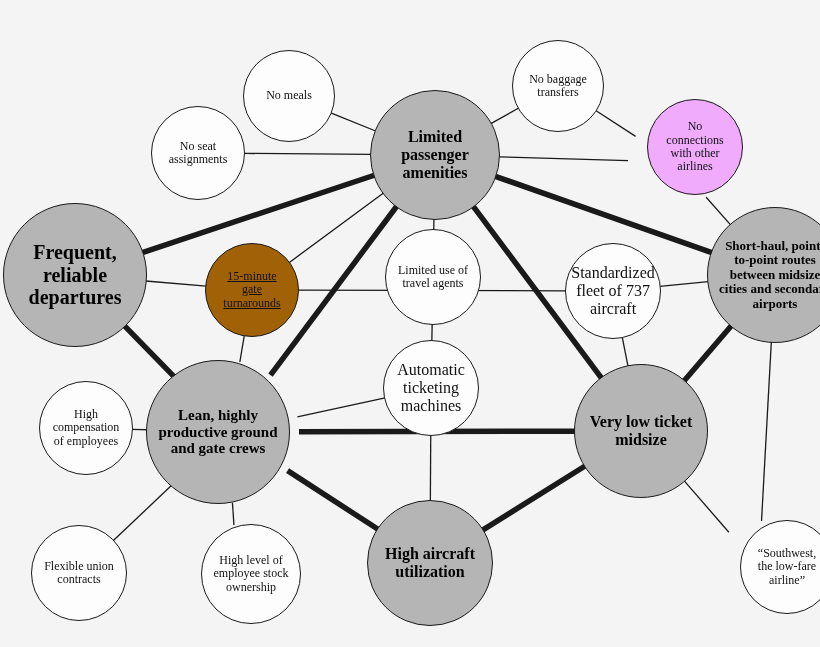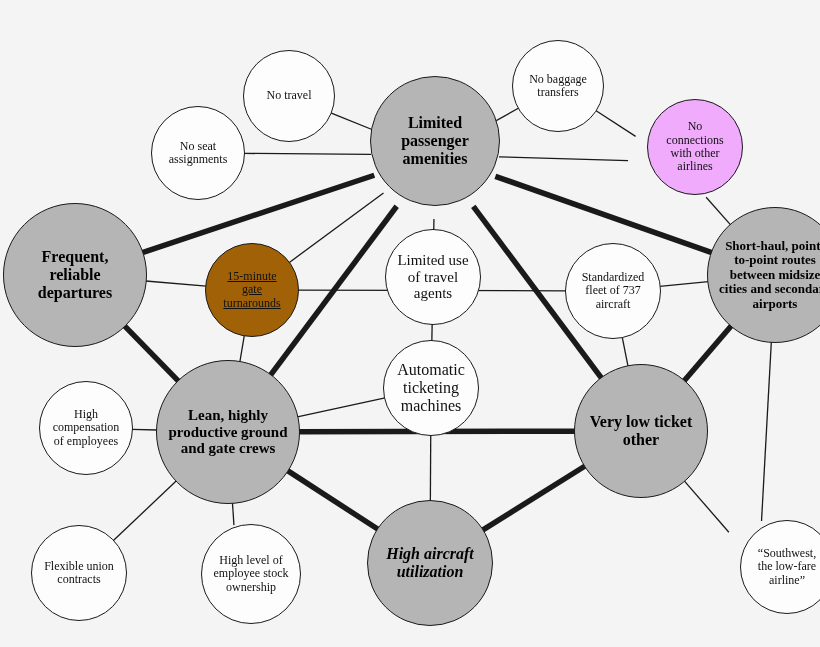--- a/index.html
+++ b/index.html
@@ -43,57 +43,57 @@
       <line x1="176.43008315530594" y1="480.8010622490058" x2="113.13783227747354" y2="540.695071468968" stroke="#1a1a1a" stroke-width="1.3" stroke-linecap="butt"></line>
       <line x1="232.49098875472436" y1="502.8578225745397" x2="233.9005852256128" y2="525.0981224485571" stroke="#1a1a1a" stroke-width="1.3" stroke-linecap="butt"></line>
       <line x1="659.772430195737" y1="286.3805007214087" x2="708.324408018843" y2="281.58524365245995" stroke="#1a1a1a" stroke-width="1.3" stroke-linecap="butt"></line>
       <line x1="622.2174583514947" y1="337.0872917574732" x2="628.0563350808799" y2="366.28167540439927" stroke="#1a1a1a" stroke-width="1.3" stroke-linecap="butt"></line>
       <line x1="731.3433417266556" y1="325.82416933314727" x2="684.0050663588169" y2="380.9344003583923" stroke="#1a1a1a" stroke-width="5.5" stroke-linecap="butt"></line>
       <line x1="771.3342660709565" y1="341.89964420504384" x2="761.5167725482985" y2="521.068900993552" stroke="#1a1a1a" stroke-width="1.3" stroke-linecap="butt"></line>
       <line x1="585.0470147657624" y1="466.00376327449936" x2="482.5618952200414" y2="530.1176769239552" stroke="#1a1a1a" stroke-width="5.5" stroke-linecap="butt"></line>
       <line x1="684.2533189363886" y1="480.85128284193945" x2="728.8537474079716" y2="532.2551665041028" stroke="#1a1a1a" stroke-width="1.3" stroke-linecap="butt"></line>
     </svg>
   <div id="nodes">
-      <div class="node core" style="left: 370px; top: 76px; width: 130px; height: 130px; font-size: 16px; background: rgb(181, 181, 181); border-color: rgb(26, 26, 26);">
+      <div class="node core" style="left: 370px; top: 90px; width: 130px; height: 130px; font-size: 16px; background: rgb(181, 181, 181); border-color: rgb(26, 26, 26);">
         <span class="lbl">Limited passenger amenities</span>
       </div>
-      <div class="node core" style="left: 3px; top: 203px; width: 144px; height: 144px; font-size: 16px; background: rgb(181, 181, 181); border-color: rgb(26, 26, 26);">
+      <div class="node core" style="left: 3px; top: 203px; width: 144px; height: 144px; font-size: 20px; background: rgb(181, 181, 181); border-color: rgb(26, 26, 26);">
         <span class="lbl">Frequent, reliable departures</span>
       </div>
-      <div class="node core" style="left: 156px; top: 360px; width: 144px; height: 144px; font-size: 15px; background: rgb(181, 181, 181); border-color: rgb(26, 26, 26);">
+      <div class="node core" style="left: 146px; top: 360px; width: 144px; height: 144px; font-size: 15px; background: rgb(181, 181, 181); border-color: rgb(26, 26, 26);">
         <span class="lbl">Lean, highly productive ground and gate crews</span>
       </div>
       <div class="node core" style="left: 574px; top: 364px; width: 134px; height: 134px; font-size: 16px; background: rgb(181, 181, 181); border-color: rgb(26, 26, 26);">
-        <span class="lbl">Very low ticket other</span>
+        <span class="lbl">Very low ticket midsize</span>
       </div>
-      <div class="node core" style="left: 367px; top: 500px; width: 126px; height: 126px; font-size: 16px; background: rgb(181, 181, 181); border-color: rgb(26, 26, 26); font-style: italic;">
+      <div class="node core" style="left: 367px; top: 500px; width: 126px; height: 126px; font-size: 16px; background: rgb(181, 181, 181); border-color: rgb(26, 26, 26);">
         <span class="lbl">High aircraft utilization</span>
       </div>
       <div class="node core" style="left: 707px; top: 207px; width: 136px; height: 136px; font-size: 13px; background: rgb(181, 181, 181); border-color: rgb(26, 26, 26);">
         <span class="lbl">Short-haul, point-to-point routes between midsize cities and secondary airports</span>
       </div>
       <div class="node sat" style="left: 243px; top: 50px; width: 92px; height: 92px; font-size: 12px; background: rgb(253, 253, 253); border-color: rgb(26, 26, 26);">
-        <span class="lbl">No travel</span>
+        <span class="lbl">No meals</span>
       </div>
       <div class="node sat" style="left: 151px; top: 106px; width: 94px; height: 94px; font-size: 12px; background: rgb(253, 253, 253); border-color: rgb(26, 26, 26);">
         <span class="lbl">No seat assignments</span>
       </div>
       <div class="node sat" style="left: 512px; top: 40px; width: 92px; height: 92px; font-size: 12px; background: rgb(253, 253, 253); border-color: rgb(26, 26, 26);">
         <span class="lbl">No baggage transfers</span>
       </div>
       <div class="node sat" style="left: 627px; top: 99px; width: 96px; height: 96px; font-size: 12px; background: #f0abfc; border-color: rgb(26, 26, 26); margin-left: 20px;">
         <span class="lbl">No connections with other airlines</span>
       </div>
       <div class="node sat" style="left: 205px; top: 243px; width: 94px; height: 94px; font-size: 12px; background: #a16207; border-color: rgb(26, 26, 26); text-decoration: underline;">
         <span class="lbl">15-minute gate turnarounds</span>
       </div>
-      <div class="node sat" style="left: 385px; top: 229px; width: 96px; height: 96px; font-size: 15px; background: rgb(253, 253, 253); border-color: rgb(26, 26, 26); text-align: center;">
+      <div class="node sat" style="left: 385px; top: 229px; width: 96px; height: 96px; font-size: 12px; background: rgb(253, 253, 253); border-color: rgb(26, 26, 26); text-align: center;">
         <span class="lbl">Limited use of travel agents</span>
       </div>
-      <div class="node sat" style="left: 565px; top: 243px; width: 96px; height: 96px; font-size: 12px; background: rgb(253, 253, 253); border-color: rgb(26, 26, 26);">
+      <div class="node sat" style="left: 565px; top: 243px; width: 96px; height: 96px; font-size: 16px; background: rgb(253, 253, 253); border-color: rgb(26, 26, 26);">
         <span class="lbl">Standardized fleet of 737 aircraft</span>
       </div>
       <div class="node sat" style="left: 383px; top: 340px; width: 96px; height: 96px; font-size: 16px; background: rgb(253, 253, 253); border-color: rgb(26, 26, 26);">
         <span class="lbl">Automatic ticketing machines</span>
       </div>
       <div class="node sat" style="left: 39px; top: 381px; width: 94px; height: 94px; font-size: 12px; background: rgb(253, 253, 253); border-color: rgb(26, 26, 26);">
         <span class="lbl">High compensation of employees</span>
       </div>
       <div class="node sat" style="left: 31px; top: 525px; width: 96px; height: 96px; font-size: 12px; background: rgb(253, 253, 253); border-color: rgb(26, 26, 26);">
         <span class="lbl">Flexible union contracts</span>

